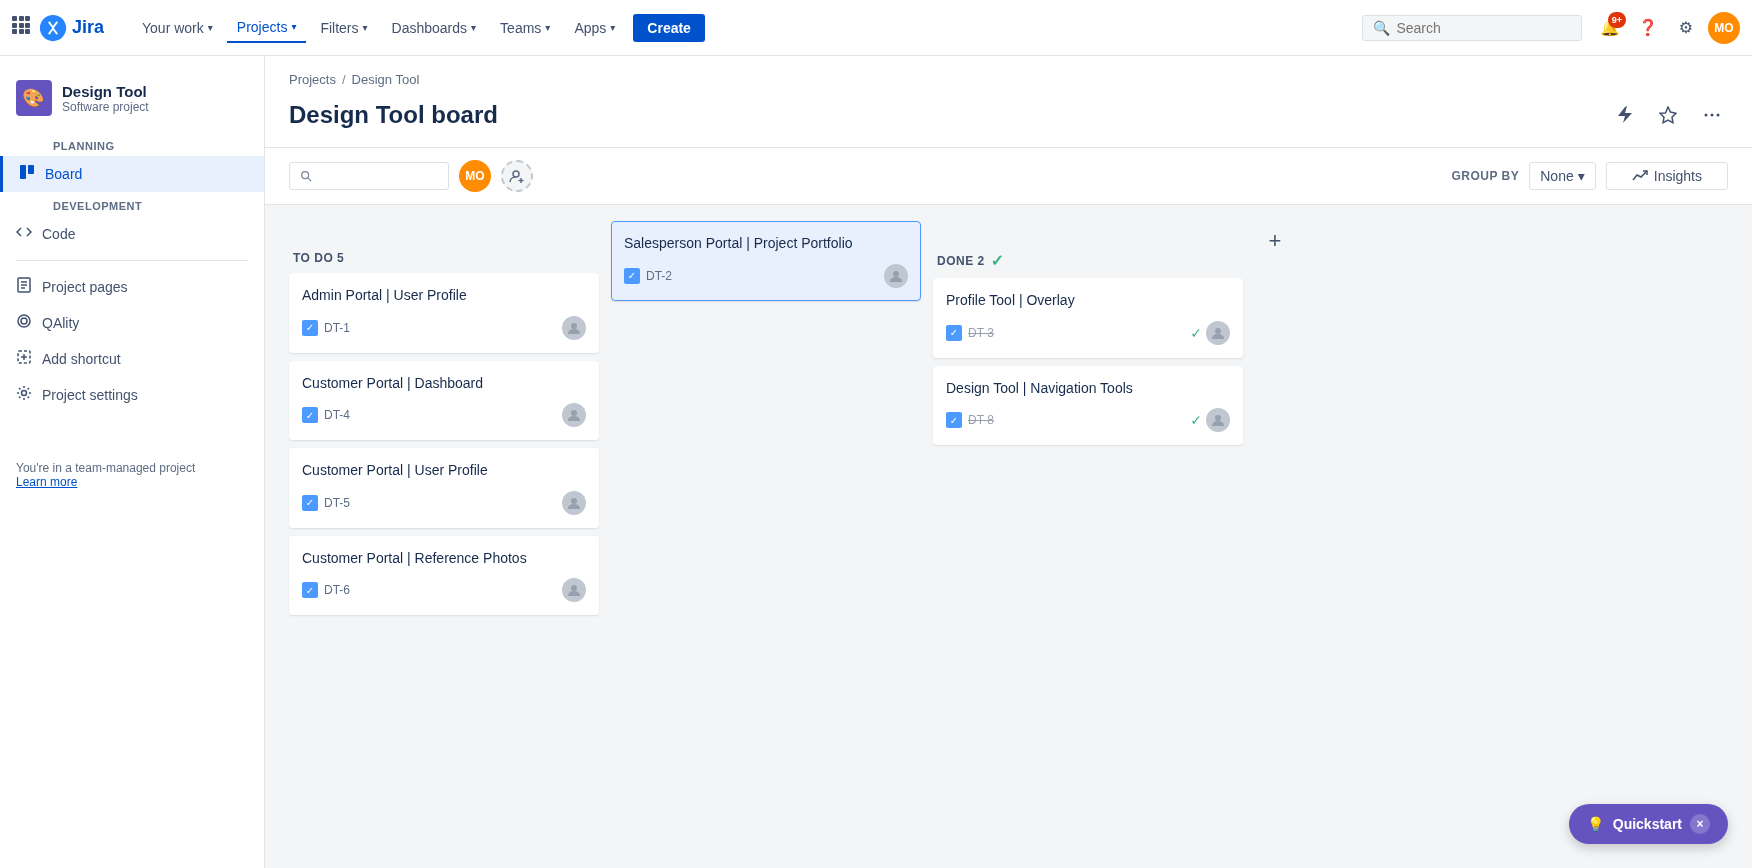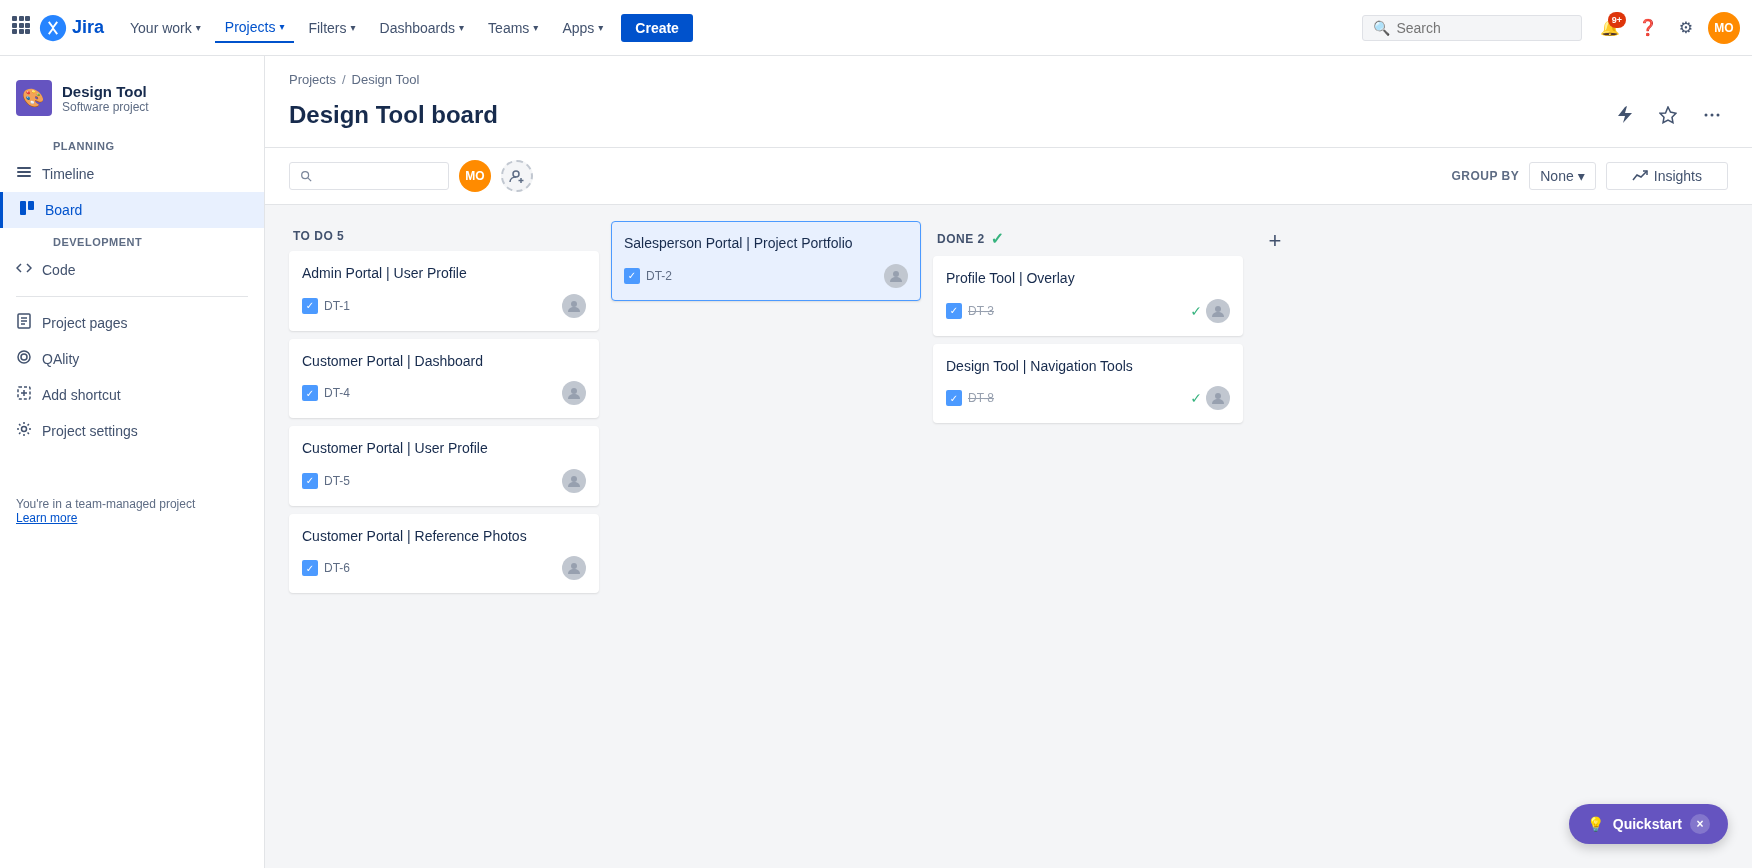--- a/index.html
+++ b/index.html
@@ -5,21 +5,21 @@
     * { box-sizing: border-box; margin: 0; padding: 0; }
     body { font-family: -apple-system, BlinkMacSystemFont, 'Segoe UI', sans-serif; background: #fff; overflow: hidden; height: 868px; }
 
     
     .topnav {
       display: flex; align-items: center; height: 56px;
       background: #fff; border-bottom: 1px solid #e2e4e7;
       padding: 0 12px; gap: 4px; position: relative; z-index: 10;
     }
     .topnav-grid-icon { color: #42526e; cursor: pointer; margin-right: 4px; font-size: 18px; }
-    .topnav-logo { display: flex; align-items: center; gap: 4px; margin-right: 12px; }
+    .topnav-logo { display: flex; align-items: center; gap: 4px; margin-right: 24px; }
     .topnav-logo-icon { width: 30px; height: 30px; }
     .topnav-logo-text { color: #0052cc; font-size: 18px; font-weight: 600; }
     .topnav-item {
       padding: 6px 10px; border-radius: 3px; cursor: pointer;
       font-size: 14px; color: #42526e; display: flex; align-items: center; gap: 4px;
       white-space: nowrap;
     }
     .topnav-item.active { color: #0052cc; border-bottom: 2px solid #0052cc; border-radius: 0; }
     .topnav-arrow { font-size: 10px; }
     .topnav-create {
@@ -158,21 +158,21 @@
     }
 
     
     .board-column {
       width: 310px; min-width: 310px; background: #f4f5f7;
       border-radius: 4px; display: flex; flex-direction: column;
     }
     .column-header {
       display: flex; align-items: center; gap: 6px;
       padding: 8px 4px 8px; font-size: 12px; font-weight: 700;
-      color: #42526e; text-transform: uppercase; letter-spacing: 0.5px;
+      color: #42526e; text-transform: uppercase; letter-spacing: 0.5px; margin-top: 22px;
     }
     .column-check { color: #36b37e; font-size: 16px; }
     .column-cards { display: flex; flex-direction: column; gap: 8px; min-height: 100px; }
 
     
     .card {
       background: #fff; border-radius: 4px;
       box-shadow: 0 1px 2px rgba(0,0,0,0.1);
       padding: 12px; cursor: pointer;
       border: 1px solid transparent;
@@ -288,30 +288,20 @@
       <div class="sidebar-project-icon">
         <span>🎨</span>
       </div>
       <div class="sidebar-project-info">
         <span class="sidebar-project-name">Design Tool</span>
         <span class="sidebar-project-type">Software project</span>
       </div>
     </div>
 
     <div class="sidebar-section-label">PLANNING</div>
-    <div class="sidebar-item">
-      <span class="sidebar-item-icon">
-        <svg width="16" height="16" viewBox="0 0 16 16" fill="#42526e">
-          <rect x="1" y="3" width="14" height="2" rx="1"></rect>
-            <rect x="1" y="7" width="14" height="2" rx="1"></rect>
-          <rect x="1" y="11" width="14" height="2" rx="1"></rect>
-        </svg>
-      </span>
-      <span>Timeline</span>
-    </div>
     <div class="sidebar-item active">
       <span class="sidebar-item-icon">
         <svg width="16" height="16" viewBox="0 0 16 16" fill="#0052cc">
           <rect x="1" y="1" width="6" height="14" rx="1"></rect>
             <rect x="9" y="1" width="6" height="9" rx="1"></rect>
         </svg>
       </span>
       <span>Board</span>
     </div>
 

